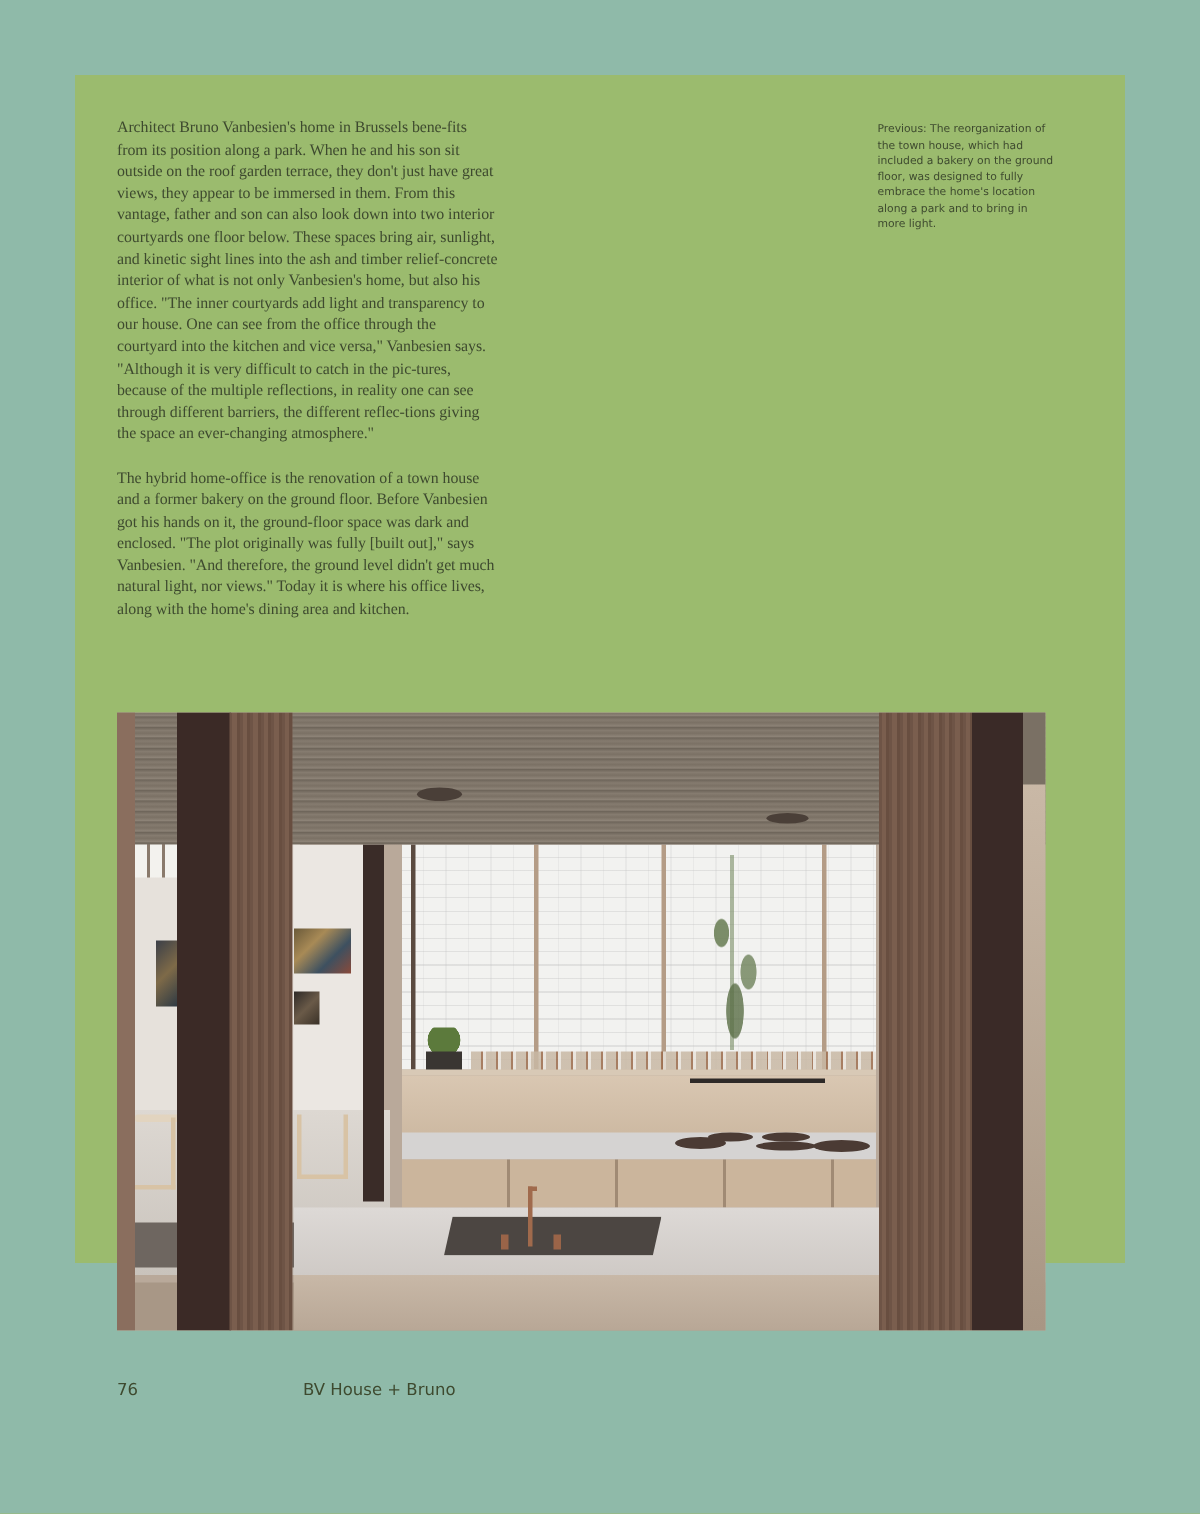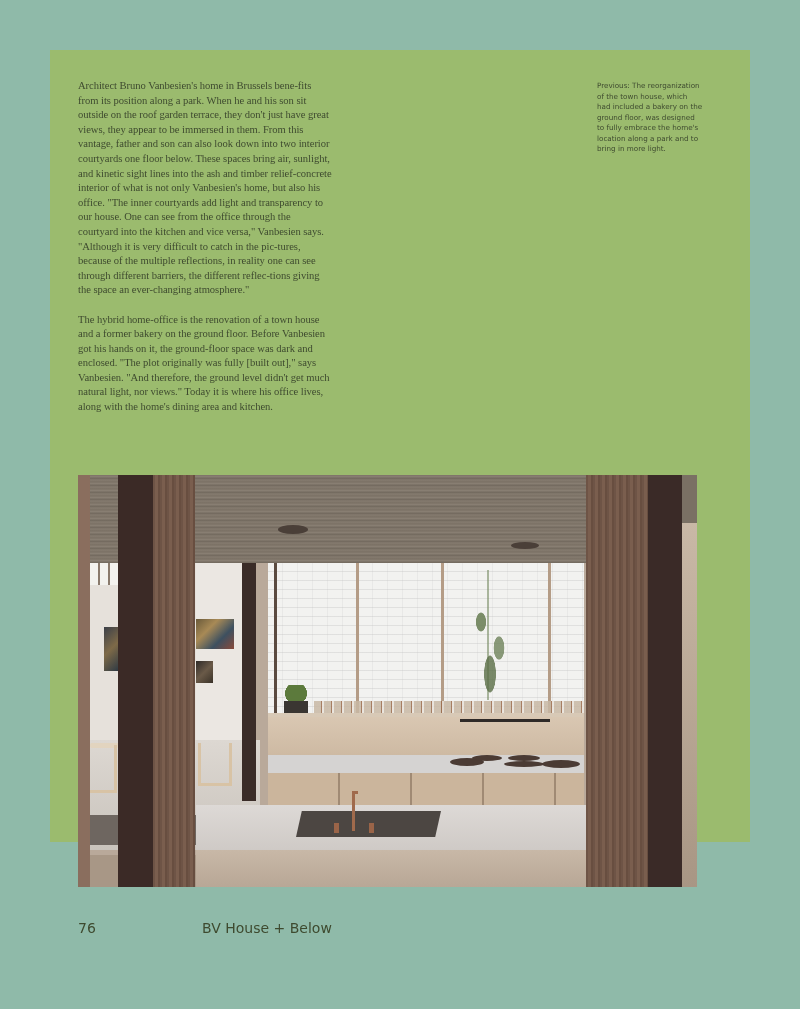--- a/index.html
+++ b/index.html
@@ -22,25 +22,25 @@
     letter-spacing: -0.05px;
   }
   .body-text p { margin: 0 0 14.6px 0; text-align: left; }
   .caption {
     position: absolute; left: 535px; top: 31px;
     width: 118px;
     font-family: "DejaVu Sans", sans-serif;
     font-size: 7.2px; line-height: 10.5px;
     color: #3e4a2f;
   }
-  .caption p { margin: 0 0 5px 12px; }
+  .caption p { margin: 0 0 5px 0; }
   .folio {
     position: absolute; top: 870px;
     font-family: "DejaVu Sans", sans-serif;
-    font-size: 14px; color: #3e4a2f;
+    font-size: 11px; color: #3e4a2f;
   }
   .folio.num { left: 28px; }
   .folio.title { left: 152px; }
 
   
   .photo {
     position: absolute; left: 28px; top: 425px;
     width: 619px; height: 412px;
     overflow: hidden; background: #b9a99a;
   }
@@ -178,14 +178,14 @@
     <div class="ph col-far-left"></div>
     <div class="ph col-left-dark"></div>
     <div class="ph col col-left-light"></div>
     <div class="ph col col-right-light"></div>
     <div class="ph col-right-dark"></div>
     <div class="ph ceil-right"></div>
     <div class="ph col-far-right"></div>
   </div>
 
   <div class="folio num">76</div>
-  <div class="folio title">BV House + Below</div>
+  <div class="folio title">BV House + Bruno</div>
 </div>
 
 </body></html>

